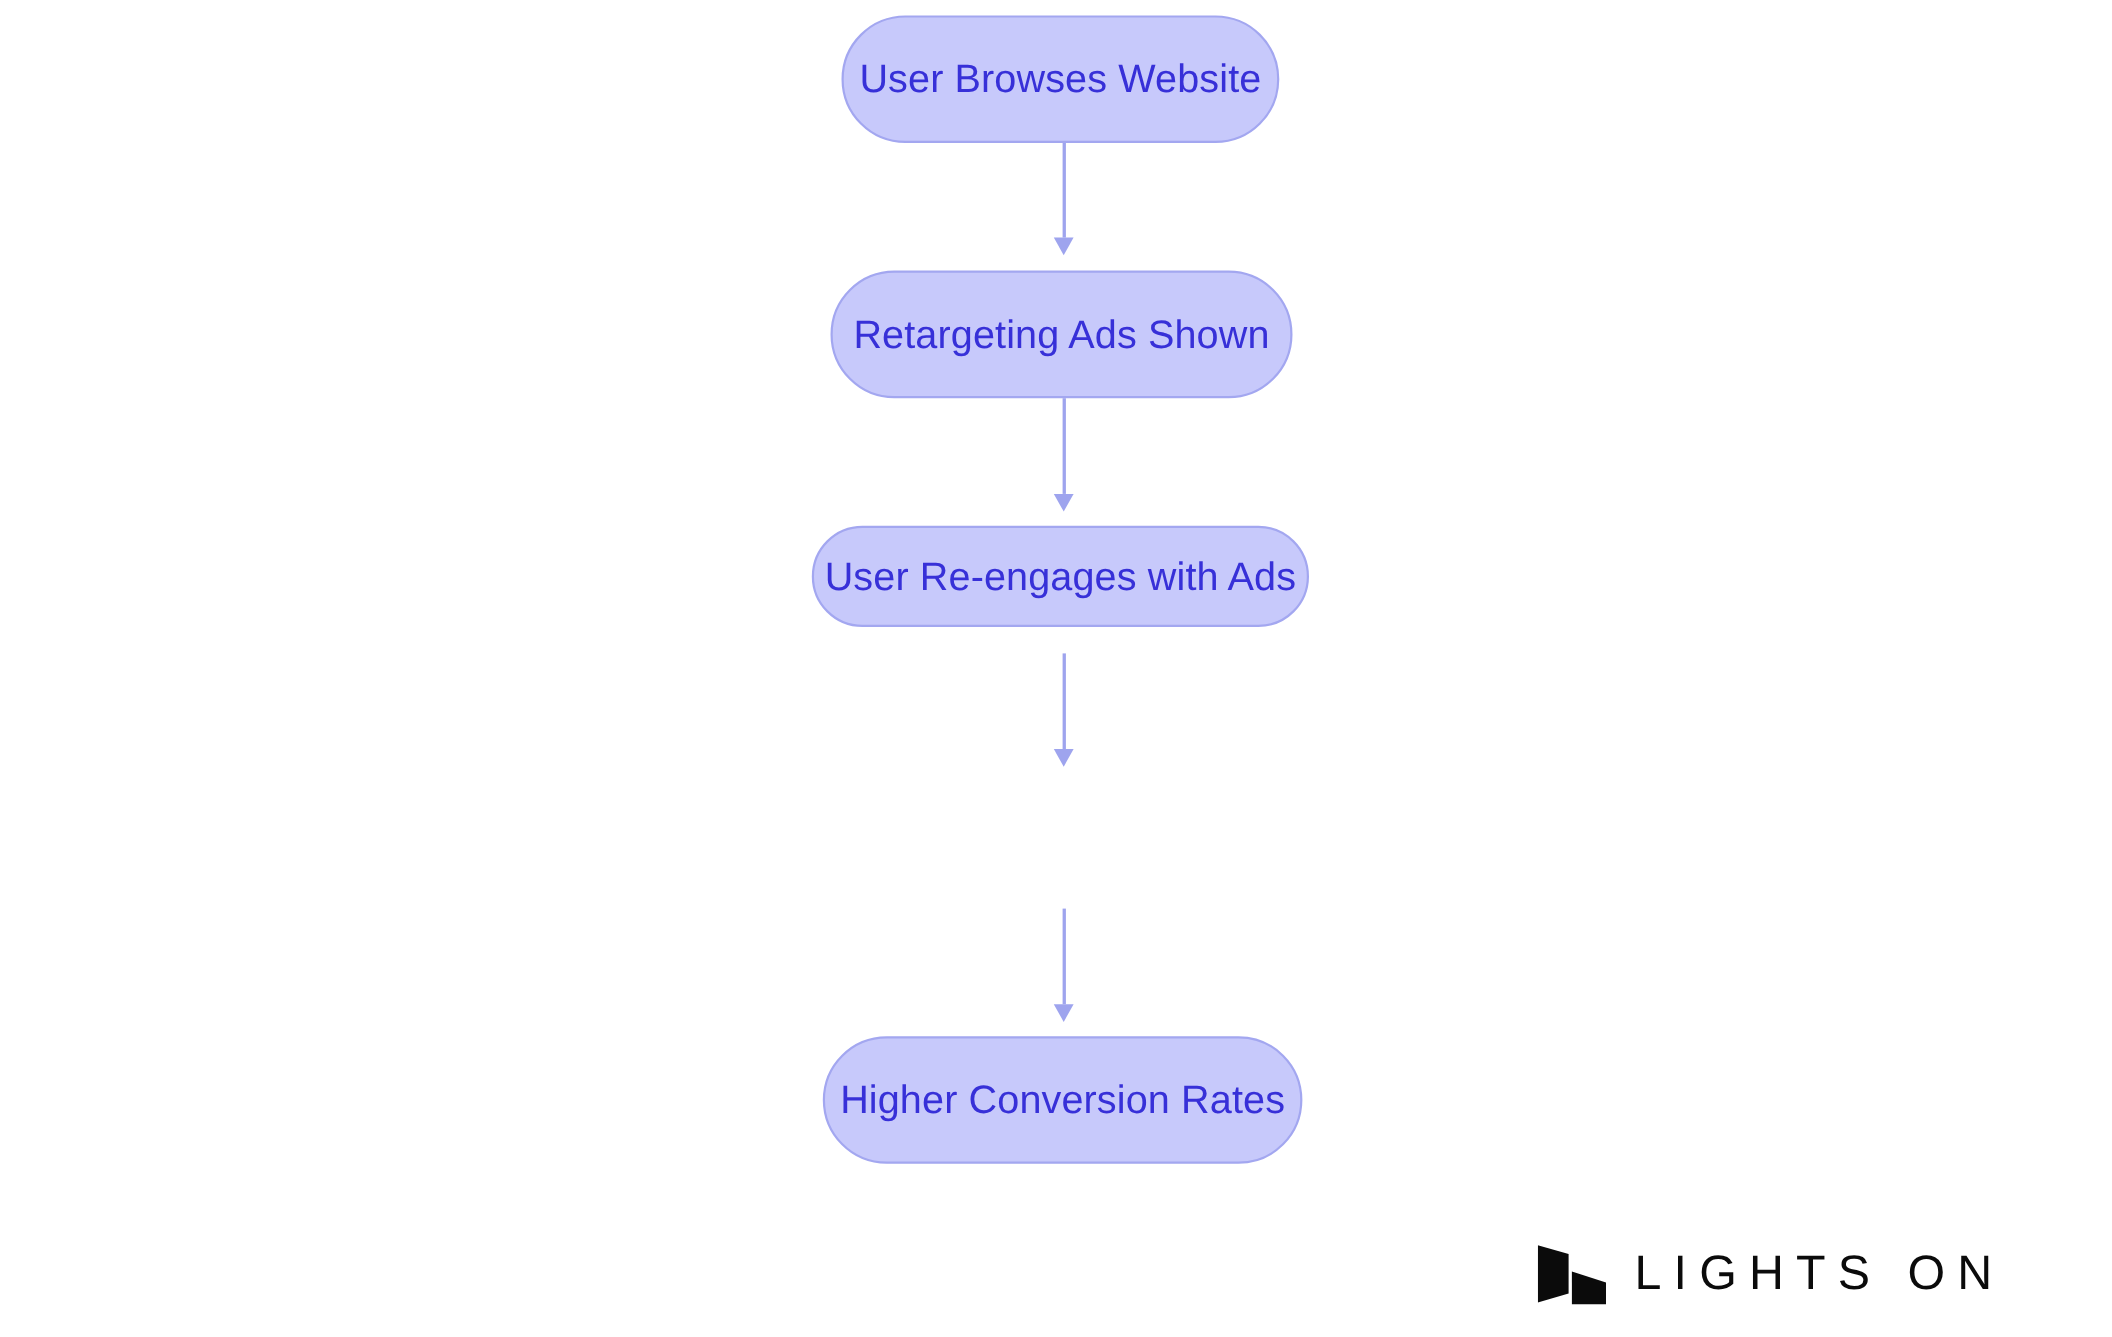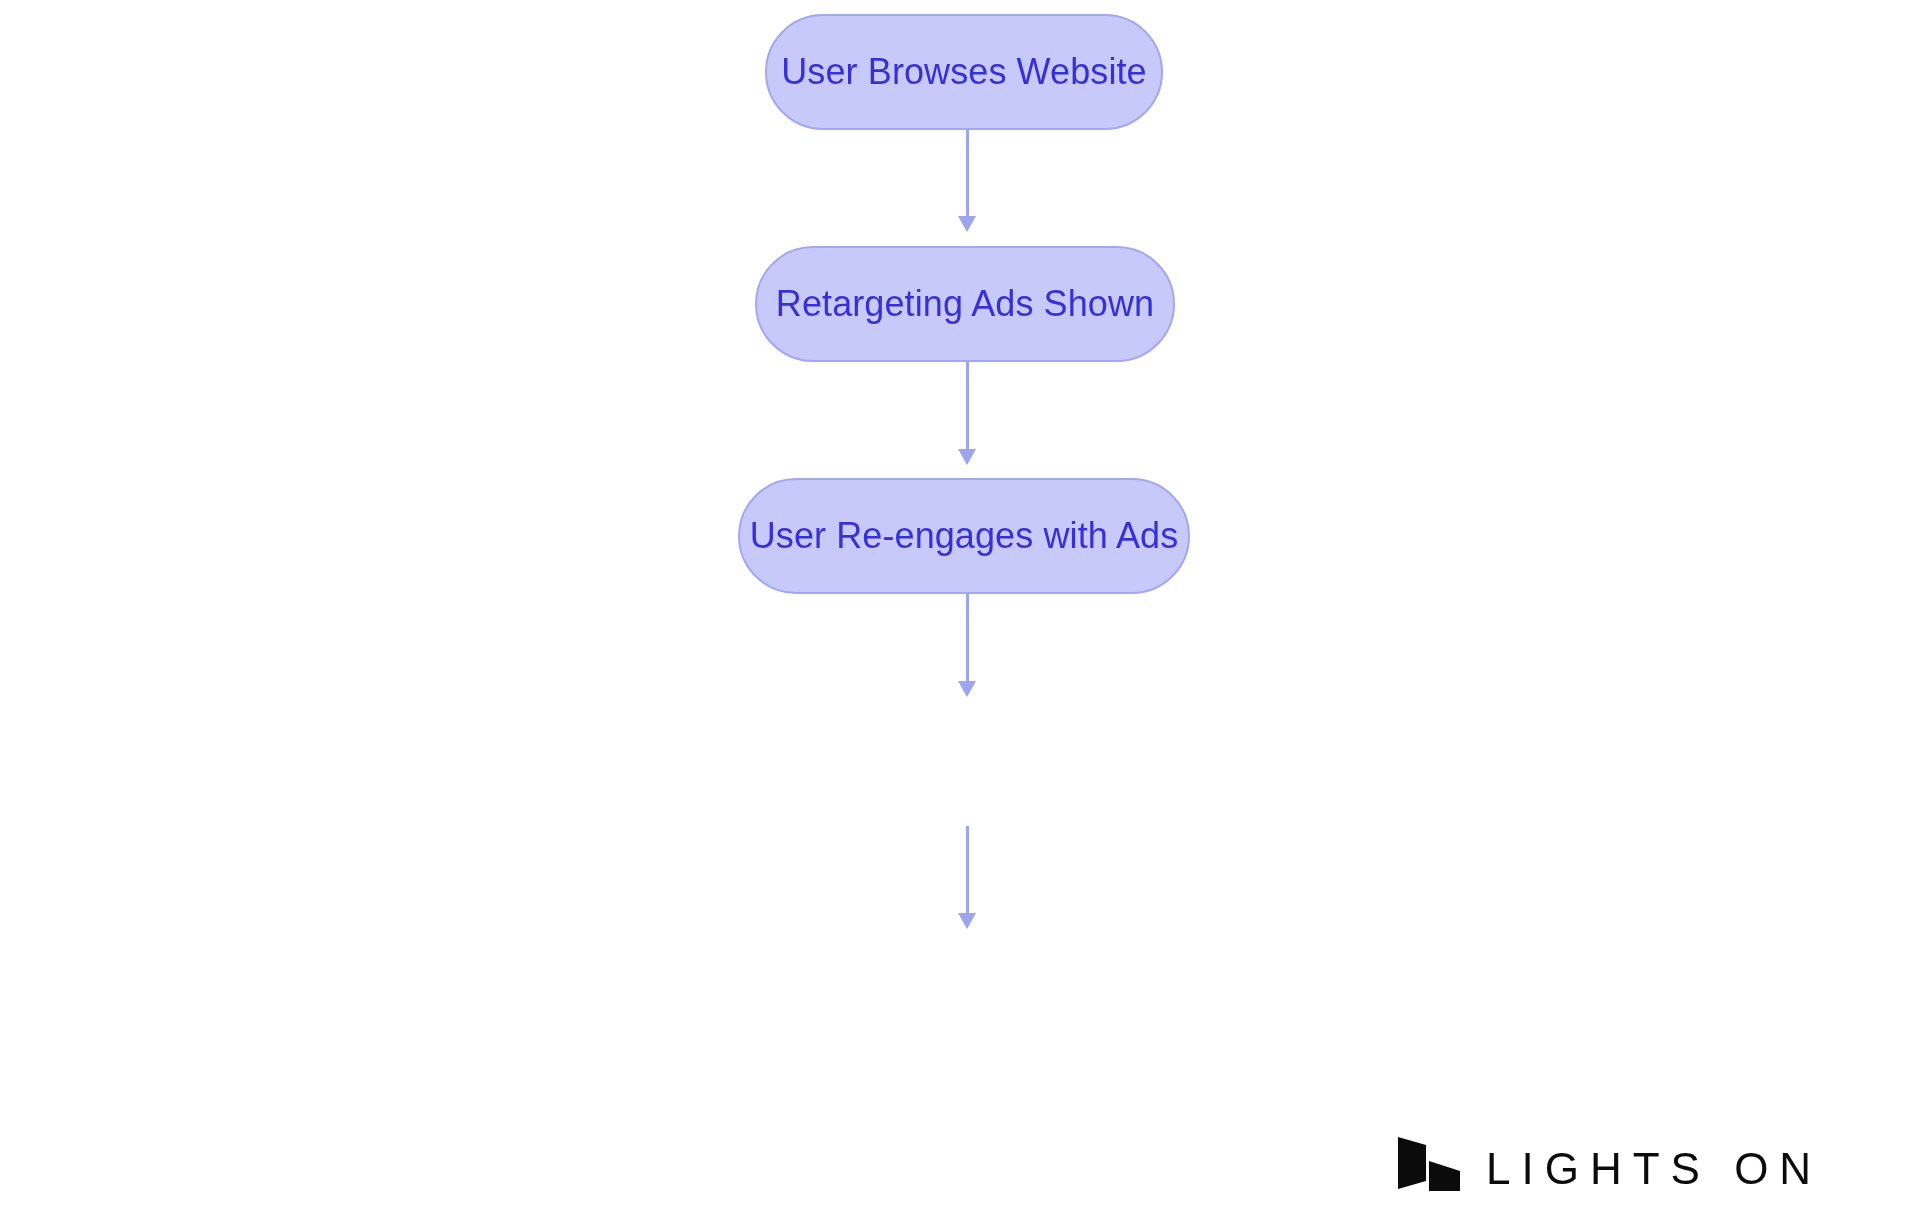--- a/index.html
+++ b/index.html
@@ -55,21 +55,21 @@
     border-top: 16px solid #9ea4ee;
   }
 
   
   #brand-logo {
     position: absolute;
     left: 1398px;
     top: 1125px;
     height: 66px;
     display: flex;
-    align-items: flex-end;
+    align-items: center;
   }
   .logo-mark {
     width: 62px;
     height: 56px;
     flex: 0 0 auto;
     margin-right: 26px;
   }
   .logo-wordmark {
     color: #0b0b0b;
     font-family: "Liberation Sans", sans-serif;
@@ -92,31 +92,34 @@
   <div class="flow-arrow" style="left:966px; top:130px; height:86px;"></div>
   <div class="flow-arrowhead" style="left:958px; top:216px;"></div>
 
   <div class="flow-node" style="left:755px; top:246px; width:420px; height:116px;">
     <span>Retargeting Ads Shown</span>
   </div>
 
   <div class="flow-arrow" style="left:966px; top:362px; height:87px;"></div>
   <div class="flow-arrowhead" style="left:958px; top:449px;"></div>
 
-  <div class="flow-node" style="left:738px; top:478px; width:452px; height:116px;">
+  <div class="flow-node" style="left:738px; top:478px; width:452px; height:92px;">
     <span>User Re-engages with Ads</span>
   </div>
 
   <div class="flow-arrow" style="left:966px; top:594px; height:87px;"></div>
   <div class="flow-arrowhead" style="left:958px; top:681px;"></div>
 
 
   <div class="flow-arrow" style="left:966px; top:826px; height:87px;"></div>
   <div class="flow-arrowhead" style="left:958px; top:913px;"></div>
 
+  <div class="flow-node" style="left:748px; top:942px; width:436px; height:116px;">
+    <span>Higher Conversion Rates</span>
+  </div>
 
 </div>
 
 <div id="brand-logo">
   <svg class="logo-mark" viewBox="0 0 62 56">
     <polygon points="0,2 28,10 28,46 0,54" fill="#0b0b0b"></polygon>
     <polygon points="31,26 62,36 62,56 31,56" fill="#0b0b0b"></polygon>
   </svg>
   <span class="logo-wordmark">LIGHTS ON</span>
 </div>

